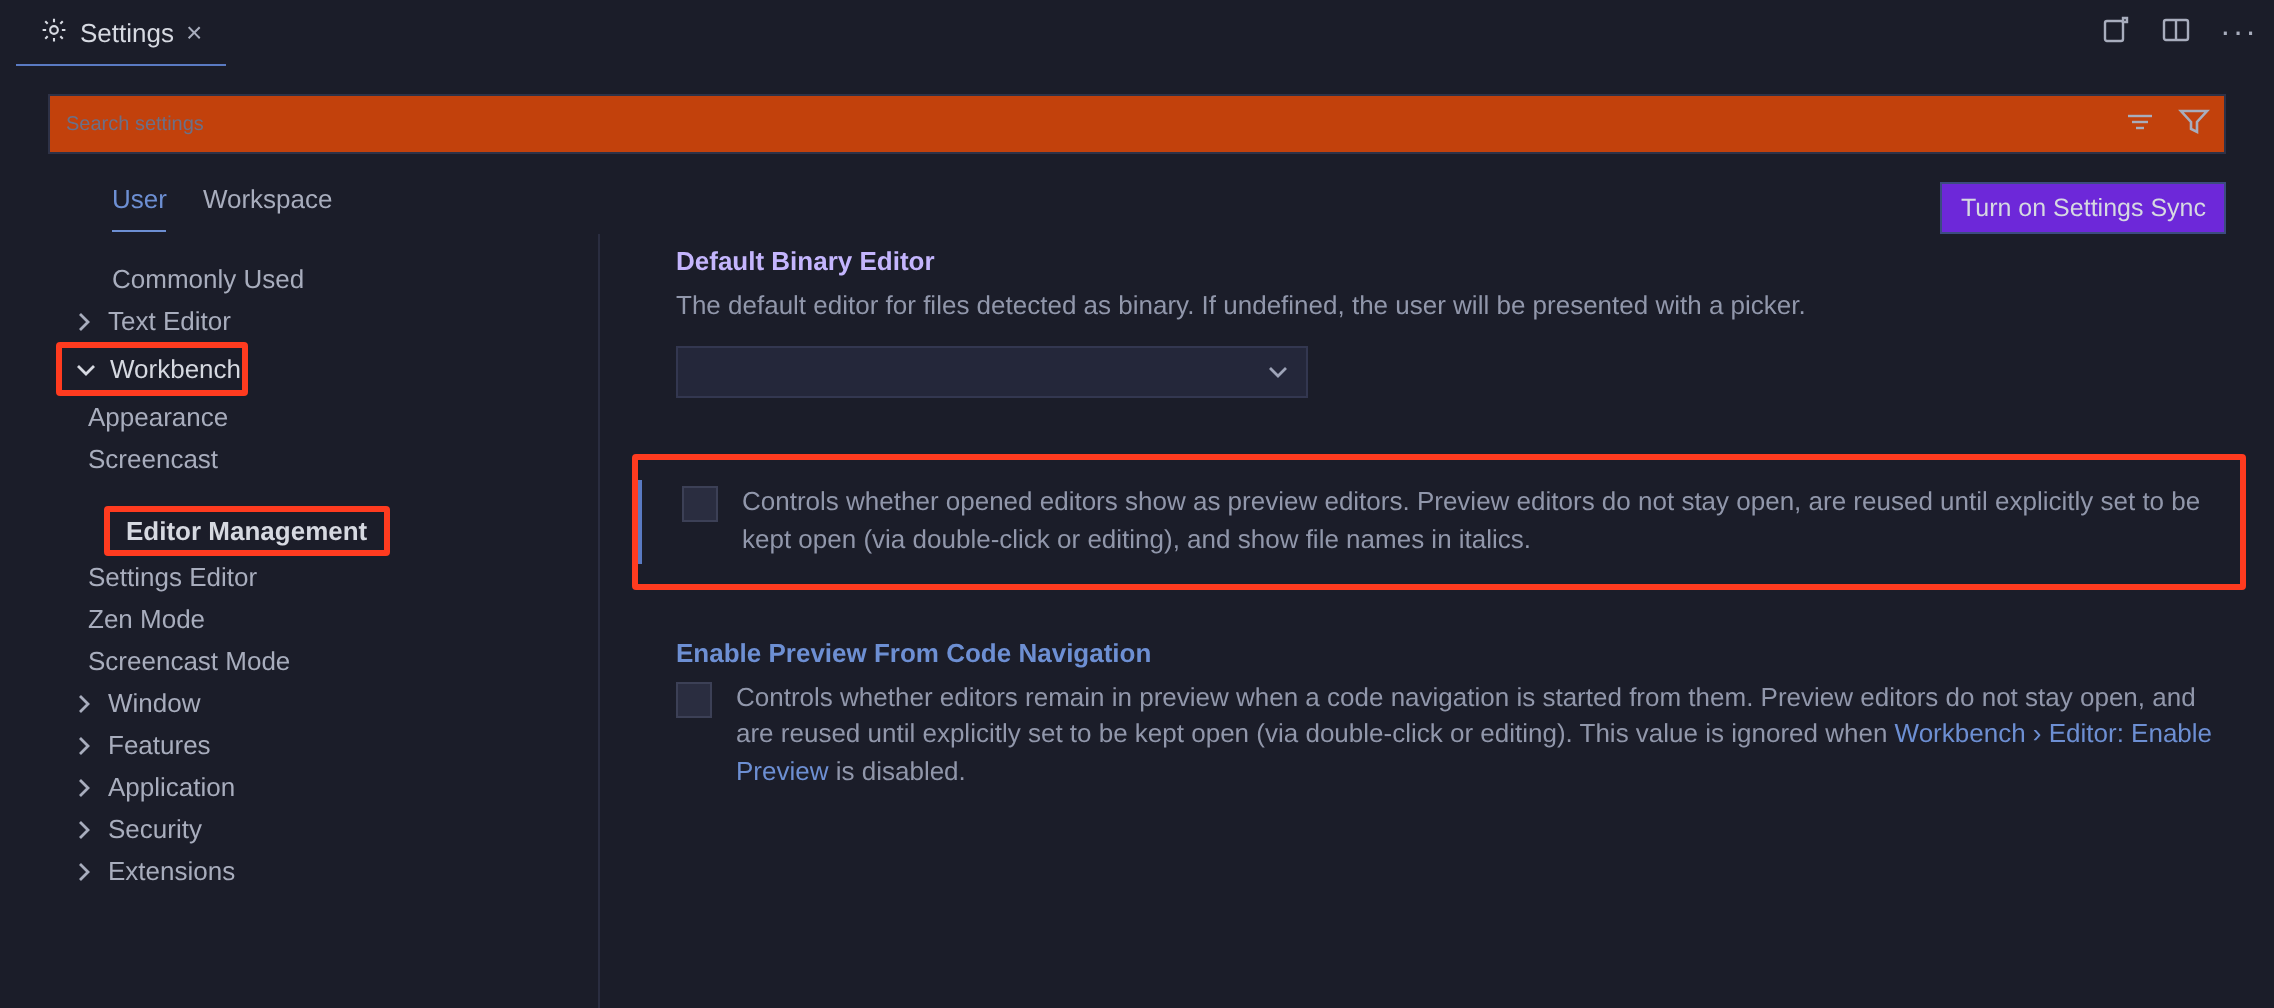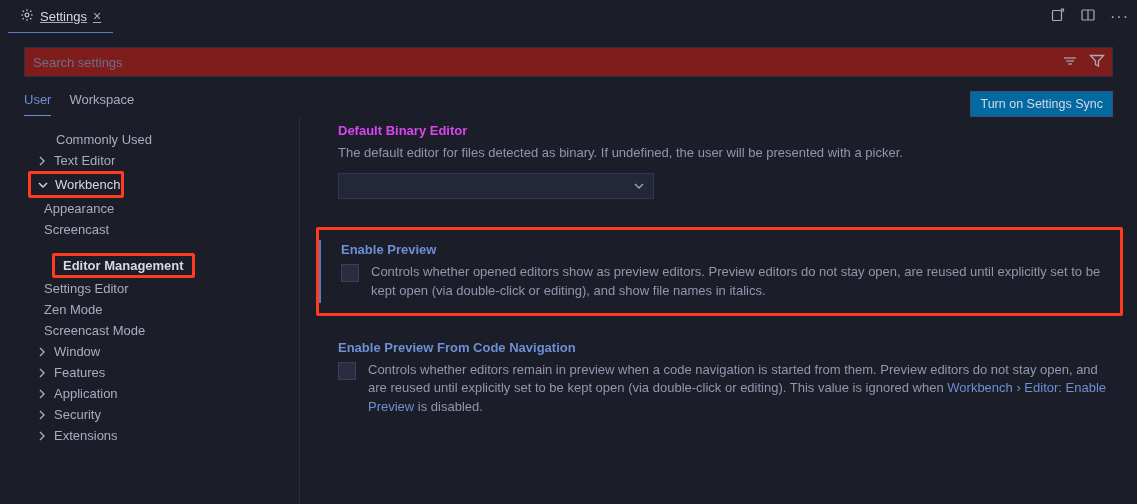--- a/index.html
+++ b/index.html
@@ -14,21 +14,21 @@
   }
   
   .titlebar {
     height: 33px;
     display: flex;
     align-items: center;
     justify-content: space-between;
     padding: 0 8px;
     background: #1b1d29;
   }
-  .tabs-container { display: flex; align-items: center; height: 100%; text-decoration: underline; }
+  .tabs-container { display: flex; align-items: center; height: 100%; }
   .tab {
     display: flex;
     align-items: center;
     gap: 6px;
     height: 33px;
     padding: 0 12px;
     border-bottom: 1px solid #5a7ac2;
     color: #d6d9e1;
     position: relative;
   }
@@ -41,56 +41,57 @@
   .settings-header {
     padding: 14px 24px 0 24px;
   }
   .search-wrap {
     position: relative;
     display: flex;
     align-items: center;
   }
   .search-input {
     width: 100%;
-    background: #7f1d1d;
+    background: #c2410c;
     border: 1px solid #2e3247;
     color: #d6d9e1;
     padding: 6px 60px 6px 8px;
-    font-size: 13px;
+    font-size: 10px;
     height: 30px;
     outline: none;
   }
   .search-input::placeholder { color: #6b7088; }
   .search-actions {
     position: absolute;
     right: 8px;
     display: flex;
     align-items: center;
     gap: 10px;
     color: #a8adbd;
   }
 
   .scope-row {
     display: flex;
     align-items: center;
     justify-content: space-between;
     margin-top: 14px;
+    margin-left: 32px;
   }
   .scope-tabs { display: flex; gap: 18px; }
   .scope-tab {
     padding-bottom: 8px;
     cursor: pointer;
     color: #a8adbd;
   }
   .scope-tab.active {
     color: #6d8fd3;
     border-bottom: 1px solid #6d8fd3;
   }
   .sync-btn {
-    background: #0369a1;
+    background: #6d28d9;
     border: 1px solid #3c4c80;
     color: #d6d9e1;
     padding: 5px 9px;
     font-size: 12.5px;
     cursor: pointer;
     text-align: center;
   }
 
   
   .main {
@@ -135,21 +136,21 @@
   .hl-box.workbench { margin: 0 0 0 28px; display: inline-flex; }
   .hl-box.edmgmt { margin: 13px 0 0 52px; display: inline-flex; align-items: flex-end; }
 
   .content {
     flex: 1;
     padding: 6px 20px 20px 38px;
     overflow-y: auto;
   }
   .setting-block { margin-bottom: 28px; }
   .setting-title {
-    color: #d946ef;
+    color: #c4b5fd;
     font-weight: 600;
     margin-bottom: 6px;
   }
   .setting-title.link-color { color: #6d8fd3; }
   .setting-desc {
     color: #9197ab;
     line-height: 1.45;
   }
   .setting-row {
     display: flex;
@@ -343,21 +344,20 @@
         <span class="chev-down">
           <svg width="12" height="10" viewBox="0 0 12 10" fill="none" stroke="currentColor" stroke-width="1.4">
               <path d="M2 3l4 4 4-4"></path>
             </svg>
         </span>
       </div>
     </div>
 
     <div class="enable-preview-box">
       <div class="enable-preview-inner">
-        <div class="setting-title link-color">Enable Preview</div>
         <div class="setting-row">
           <span class="checkbox"></span>
           <div class="setting-desc">Controls whether opened editors show as preview editors. Preview editors do not stay open, are reused until explicitly set to be kept open (via double-click or editing), and show file names in italics.</div>
         </div>
       </div>
     </div>
 
     <div class="setting-block" style="margin-top:24px;">
       <div class="setting-title link-color">Enable Preview From Code Navigation</div>
       <div class="setting-row">

